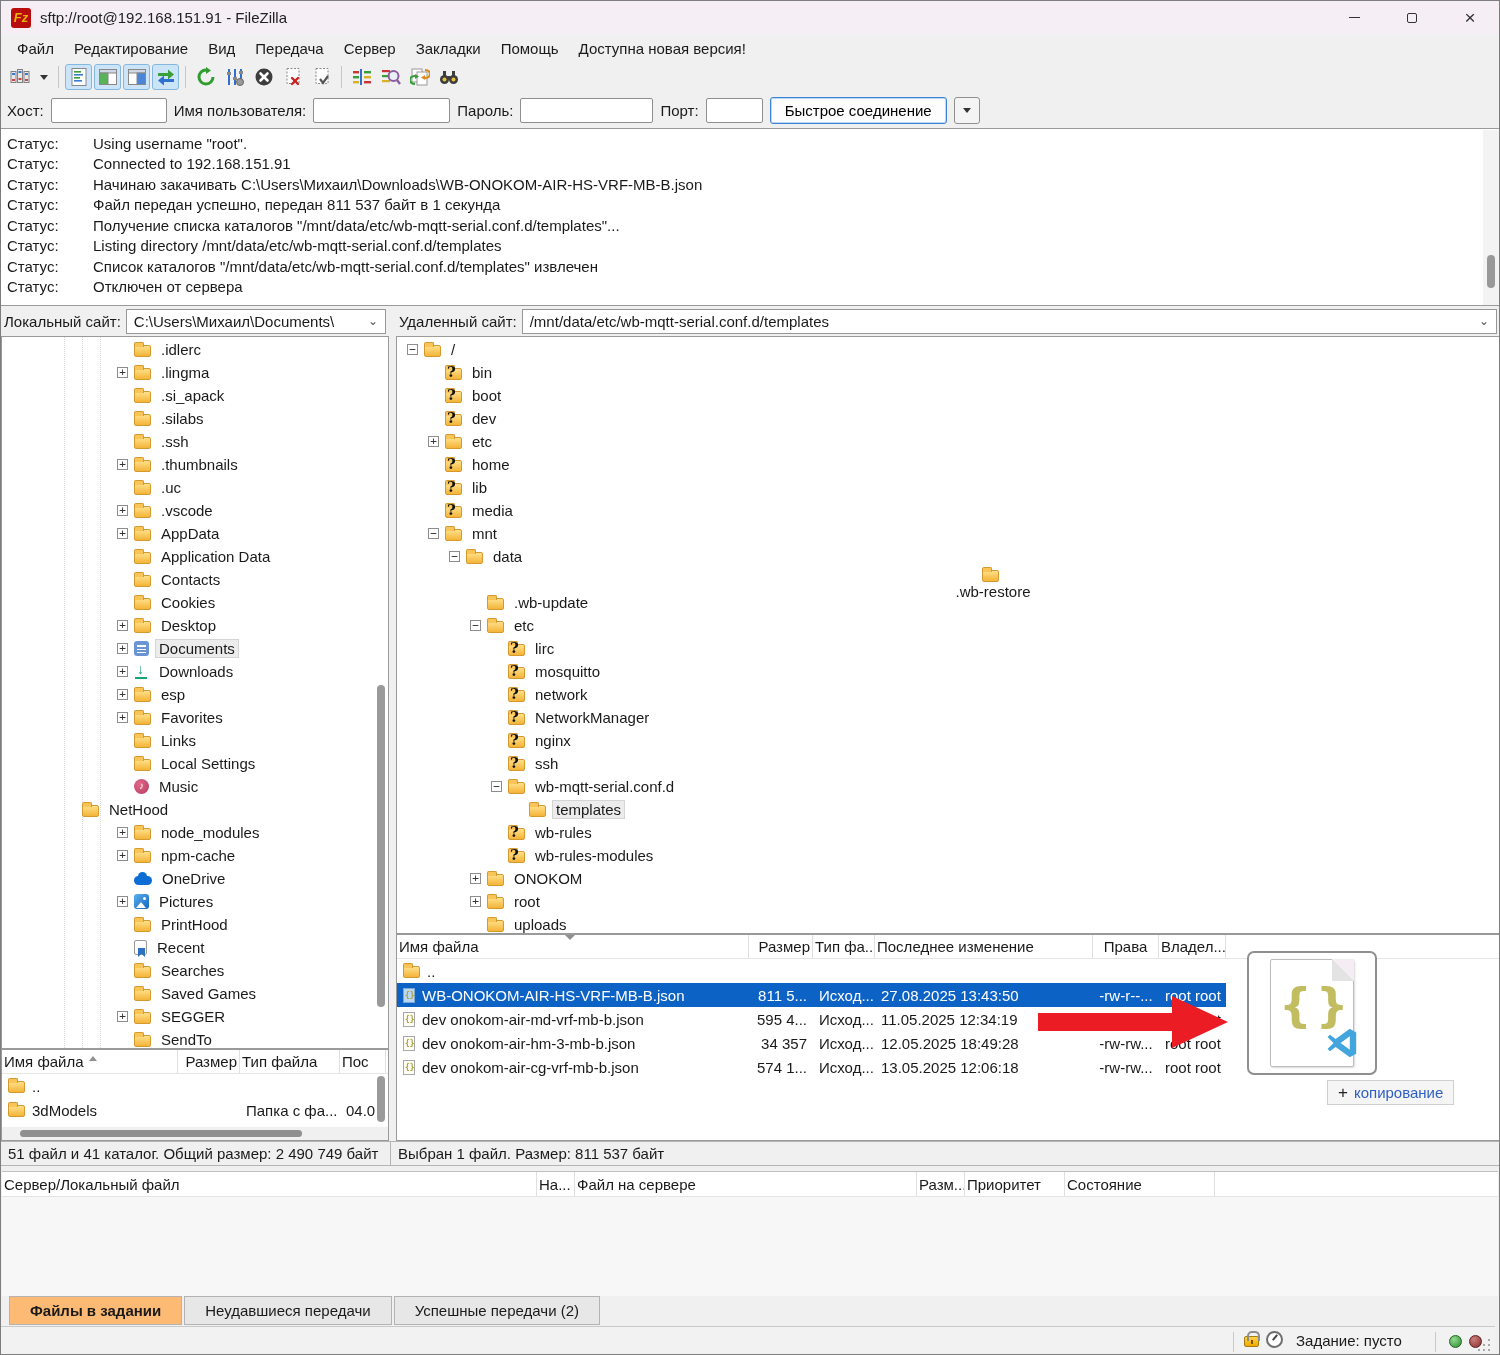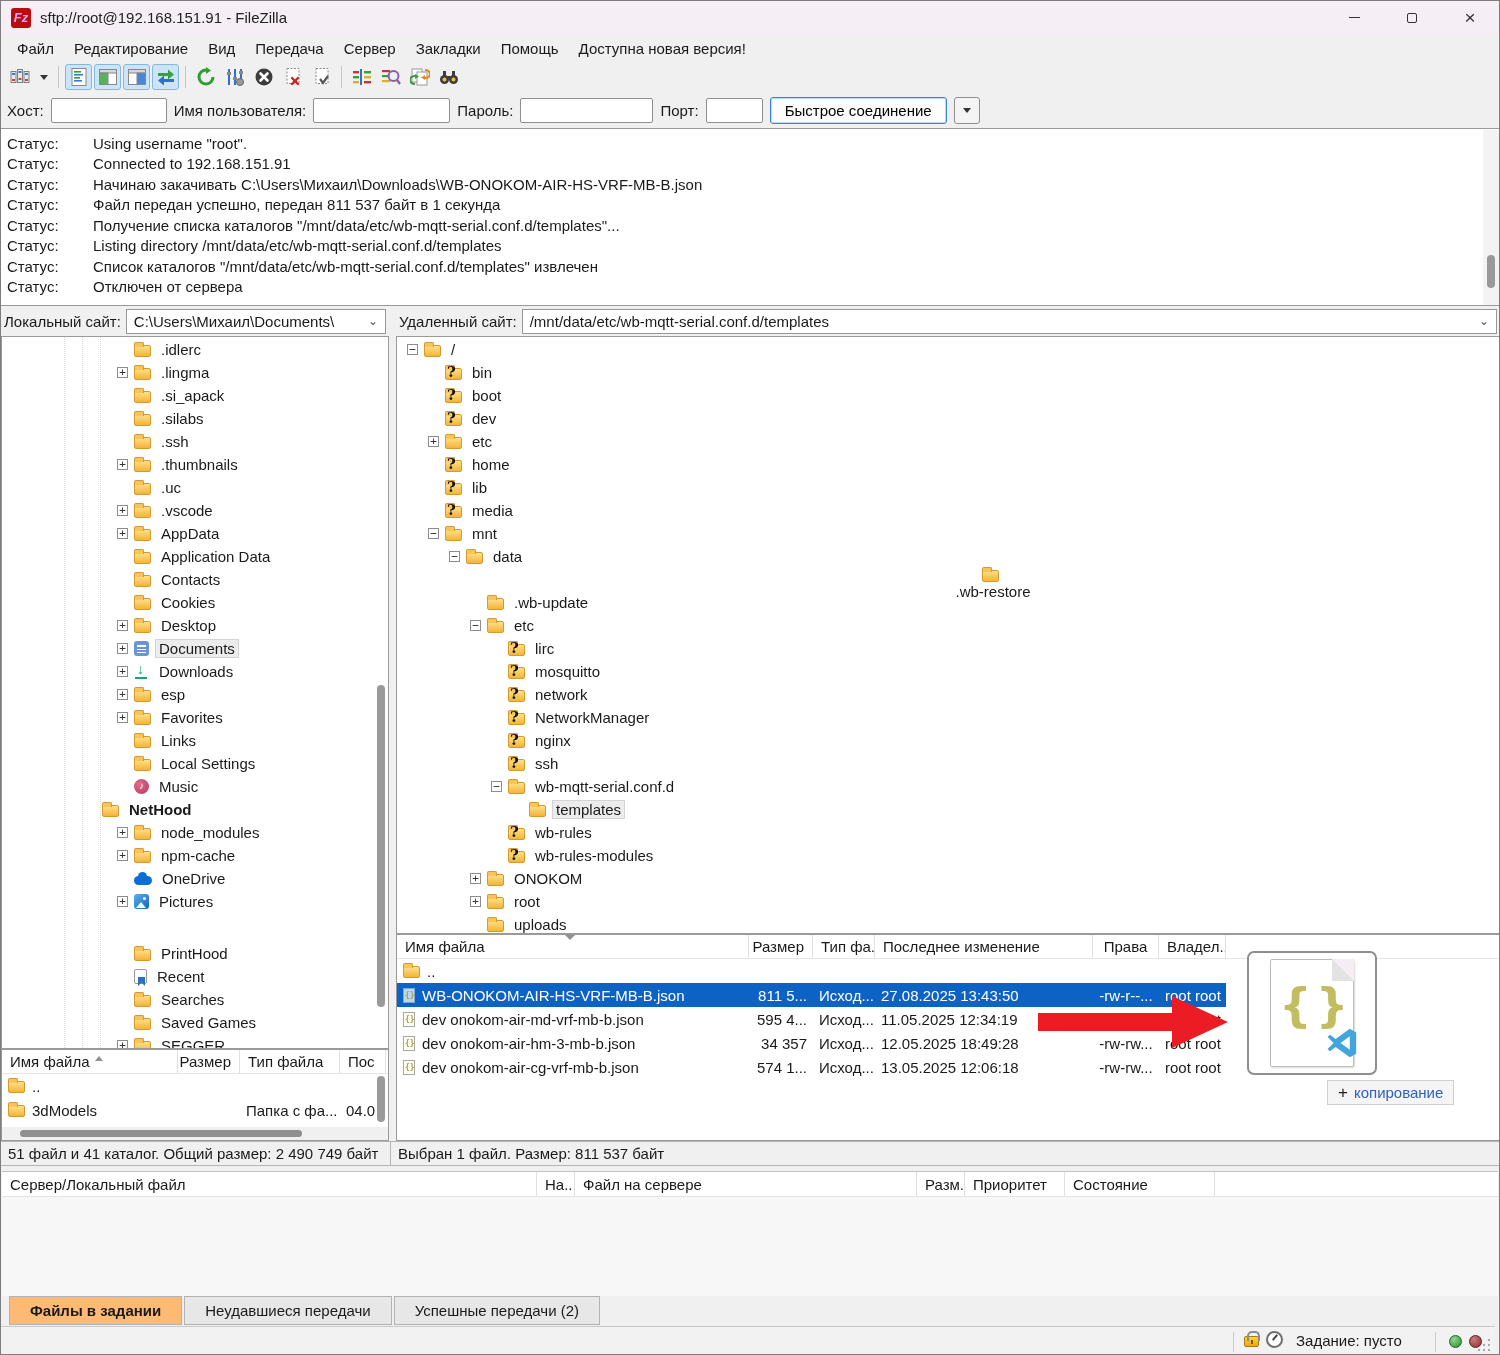--- a/index.html
+++ b/index.html
@@ -4,21 +4,21 @@
 <style>
   *{box-sizing:border-box;margin:0;padding:0}
   html,body{background:#ddd}
   .win{position:relative;width:1500px;height:1355px;background:#f0f0f0;
        font-family:"Liberation Sans",sans-serif;font-size:15px;color:#1a1a1a;
        border:1px solid #7d7d7d;overflow:hidden}
 
   
   .titlebar{position:absolute;left:0;top:0;right:0;height:33px;background:#f5eff5;
             display:flex;align-items:center;padding-left:10px;gap:9px}
-  .fzlogo{width:20px;height:20px;background:#b90c0c;color:#c4b5fd;border-radius:3px;
+  .fzlogo{width:20px;height:20px;background:#b90c0c;color:#eab308;border-radius:3px;
           font-weight:bold;font-style:italic;display:flex;align-items:center;justify-content:center;
           font-size:13px;flex:none}
   .title-text{font-size:15px;color:#222}
   .winbtns{margin-left:auto;display:flex;height:100%}
   .wbtn{width:58px;height:100%;display:flex;align-items:center;justify-content:center;color:#333}
   .glyph-min{width:11px;height:1px;background:#333}
   .glyph-max{width:10px;height:10px;border:1.4px solid #333;border-radius:2px}
   .glyph-close{font-size:19px;line-height:1;color:#333}
 
   
@@ -94,21 +94,21 @@
   .ic-recent{width:13px;height:15px;background:#fdfdfd;border:1px solid #9a9a9a;border-radius:2px;position:relative}
   .ic-recent::after{content:"";position:absolute;right:1px;bottom:-3px;width:7px;height:9px;background:#2d6fc0;
       clip-path:polygon(0 0,100% 0,100% 100%,50% 65%,0 100%)}
   .ic-json,.ic-json-sel{width:12px;height:15px;background:#fffef4;border:1px solid #a8a8a8;position:relative}
   .ic-json::before,.ic-json-sel::before{content:"{}";position:absolute;left:1px;top:3px;color:#a8a23c;
       font-weight:bold;font-family:"DejaVu Sans Mono",monospace;font-size:8px;line-height:8px}
   .ic-json-sel{background:#bcd7f2;border-color:#7aa7d6}
 
   
   .flhead{display:flex;height:24px;align-items:center;border-bottom:1px solid #e6e6e6}
-  .fcol{height:100%;display:flex;align-items:center;padding:0 8px;border-right:1px solid #e0e0e0;
+  .fcol{height:100%;display:flex;align-items:center;padding:0 2px;border-right:1px solid #e0e0e0;
         position:relative;white-space:nowrap;overflow:hidden;flex:none}
   .frow{display:flex;height:24px;align-items:center}
   .fcell{height:100%;display:flex;align-items:center;padding:0 6px;white-space:nowrap;overflow:hidden;flex:none}
   .frow.sel{background:#0d63c5;color:#fff}
   .r-c0{width:352px}.r-c1{width:64px;justify-content:flex-end}.r-c2{width:62px}
   .r-c3{width:218px}.r-c4{width:66px;justify-content:center}.r-c5{width:67px}
   .l-c0{width:176px}.l-c1{width:62px;justify-content:flex-end}.l-c2{width:100px}.l-c3{width:46px}
   .fcell .ticon{margin-right:7px}
   .sort-desc{position:absolute;top:0px;left:168px;width:0;height:0;
              border-left:5px solid transparent;border-right:5px solid transparent;border-top:5px solid #909090}
@@ -535,21 +535,21 @@
         <span class="ticon ic-folder"></span>
         <span class="tlbl">Local Settings</span>
       </div>
 
       <div class="trow" style="padding-left: 132px;">
 
         <span class="ticon ic-music"></span>
         <span class="tlbl">Music</span>
       </div>
 
-      <div class="trow" style="padding-left: 100px; font-weight: bold;">
+      <div class="trow" style="padding-left: 80px;">
 
         <span class="ticon ic-folder"></span>
         <span class="tlbl">NetHood</span>
       </div>
 
       <div class="trow" style="padding-left: 115px;">
         <span class="expando">+</span>
         <span class="ticon ic-folder"></span>
         <span class="tlbl">node_modules</span>
       </div>
@@ -565,21 +565,21 @@
         <span class="ticon ic-onedrive"></span>
         <span class="tlbl">OneDrive</span>
       </div>
 
       <div class="trow" style="padding-left: 115px;">
         <span class="expando">+</span>
         <span class="ticon ic-pictures"></span>
         <span class="tlbl">Pictures</span>
       </div>
 
-      <div class="trow" style="padding-left: 132px; margin-top: 29px;">
+      <div class="trow" style="padding-left: 132px;">
 
         <span class="ticon ic-folder"></span>
         <span class="tlbl">PrintHood</span>
       </div>
 
       <div class="trow" style="padding-left: 132px;">
 
         <span class="ticon ic-recent"></span>
         <span class="tlbl">Recent</span>
       </div>

